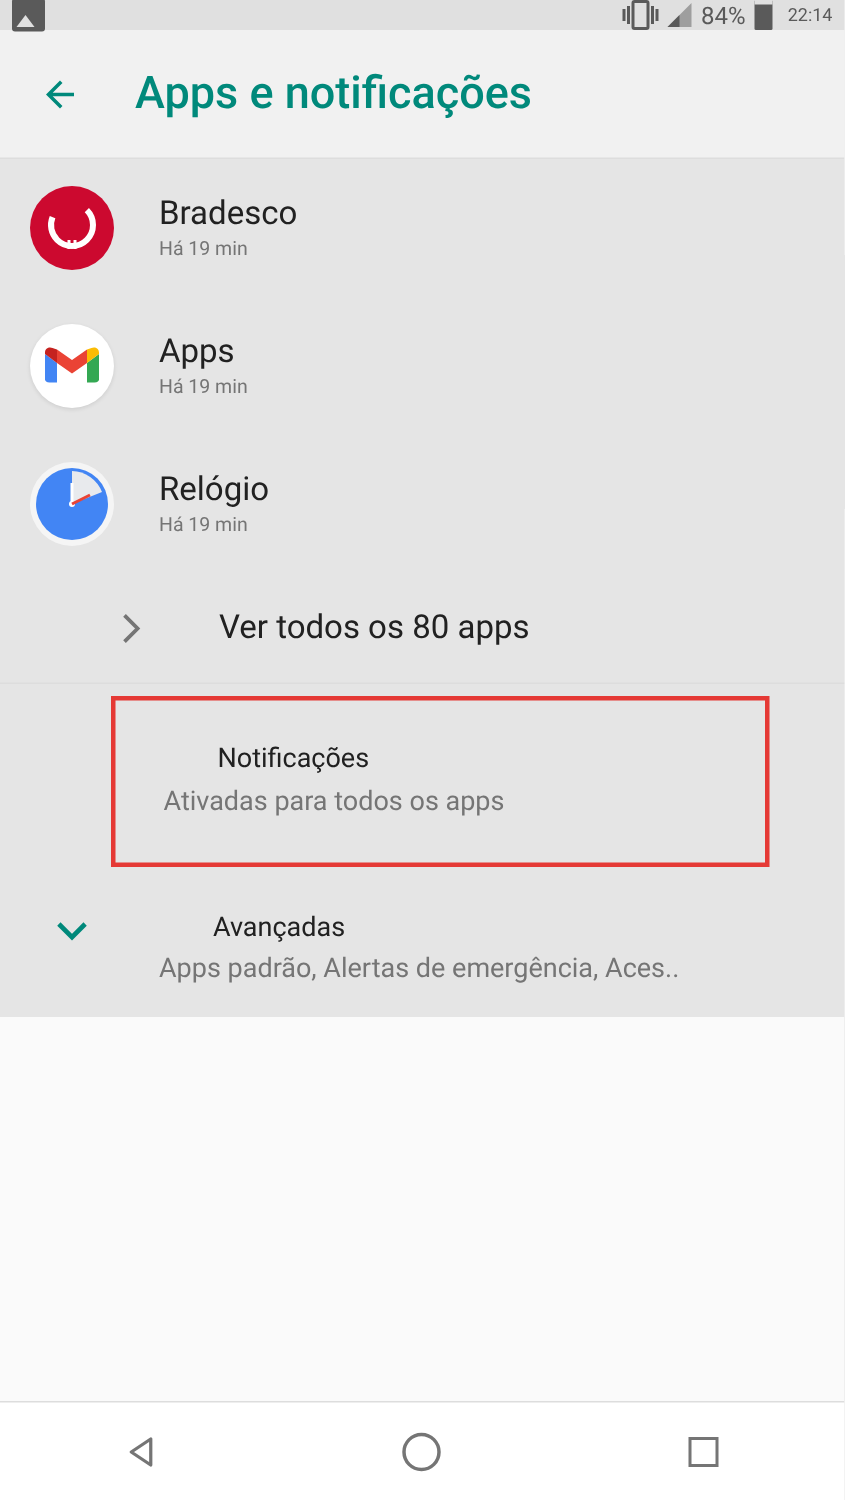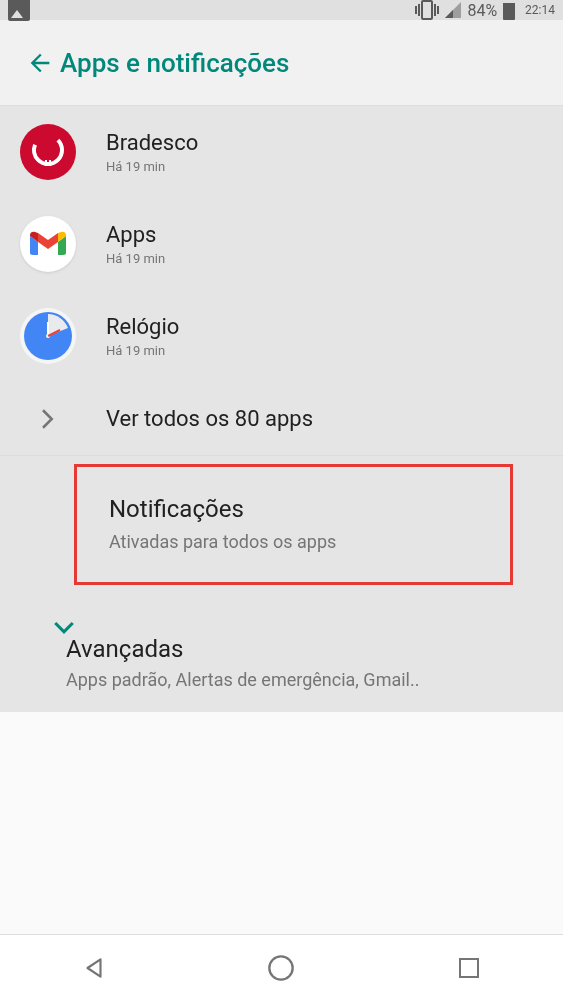--- a/index.html
+++ b/index.html
@@ -156,23 +156,24 @@
     .back-button {
       width: 40px;
       height: 40px;
       display: flex;
       align-items: center;
       justify-content: center;
       cursor: pointer;
     }
     
     .app-title {
-      font-size: 26px;
+      font-size: 30px;
       color: #00897b;
       font-weight: 500;
+      margin-left: 30px;
     }
     
     
     .content {
       background: #e5e5e5;
     }
     
     .app-item {
       display: flex;
       align-items: center;
@@ -217,20 +218,21 @@
       font-size: 13px;
       color: #757575;
       margin-top: 4px;
     }
     
     .view-all-item {
       display: flex;
       align-items: center;
       padding: 24px 20px;
       cursor: pointer;
+      margin-left: 40px;
     }
     
     .chevron-right {
       width: 56px;
       display: flex;
       justify-content: center;
     }
     
     .view-all-text {
       font-size: 22px;
@@ -243,22 +245,23 @@
       background: #ddd;
     }
     
     
     .settings-item {
       padding: 22px 20px 22px 106px;
       cursor: pointer;
     }
     
     .settings-title {
-      font-size: 24px;
+      font-size: 18px;
       color: #212121;
+      margin-left: 36px;
     }
     
     .settings-subtitle {
       font-size: 18px;
       color: #757575;
       margin-top: 6px;
       line-height: 1.4;
     }
     
     .highlight-box {
@@ -267,23 +270,22 @@
       padding: 0;
     }
     
     .highlight-box .settings-item {
       padding: 28px 20px 28px 32px;
     }
     
     .advanced-item {
       display: flex;
       align-items: flex-start;
-      padding: 22px 36px;
-      cursor: pointer;
-      flex-direction: column;
+      padding: 22px 20px;
+      cursor: pointer;
     }
     
     .chevron-down-wrapper {
       width: 56px;
       display: flex;
       justify-content: center;
       padding-top: 6px;
     }
     
     .advanced-info {
@@ -423,21 +425,21 @@
 
 
   <div class="advanced-item">
     <div class="chevron-down-wrapper">
       <svg width="20" height="14" viewBox="0 0 16 10">
         <path d="M1 1l7 7 7-7" fill="none" stroke="#00897b" stroke-width="2.5"></path>
       </svg>
     </div>
     <div class="advanced-info">
       <div class="settings-title">Avançadas</div>
-      <div class="advanced-subtitle">Apps padrão, Alertas de emergência, Gmail..</div>
+      <div class="advanced-subtitle">Apps padrão, Alertas de emergência, Aces..</div>
     </div>
   </div>
 
 </div>
 
 <div class="nav-bar">
   <div class="nav-button">
     <svg width="26" height="26" viewBox="0 0 24 24">
       <path d="M18 4v16L6 12z" fill="none" stroke="#757575" stroke-width="2" stroke-linejoin="round"></path>
     </svg>

